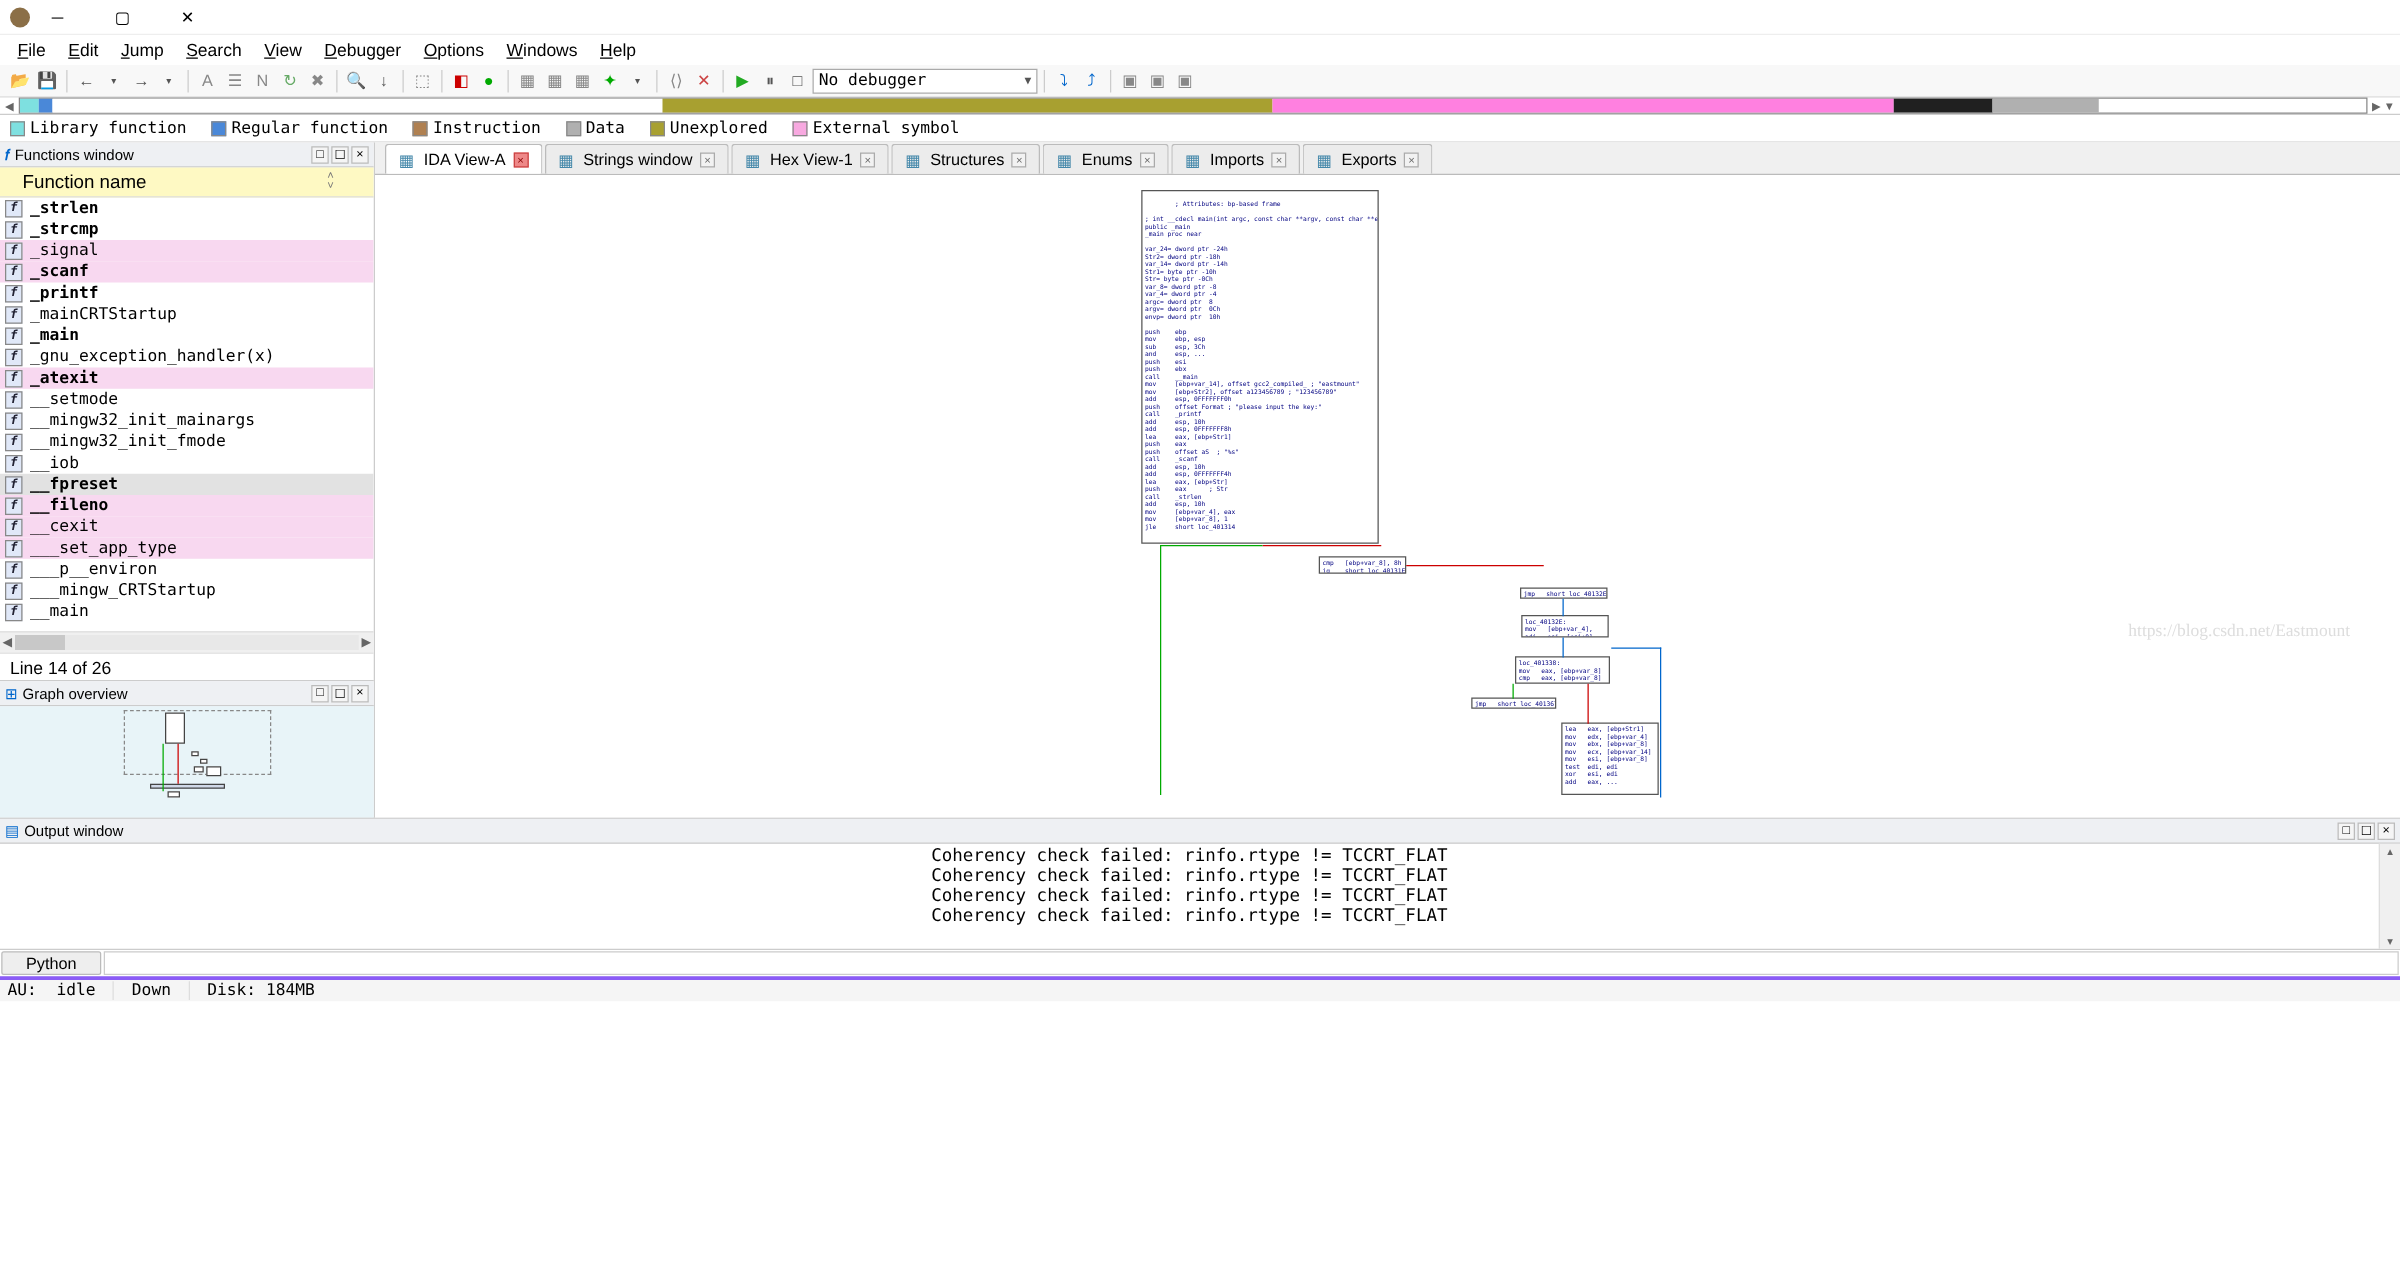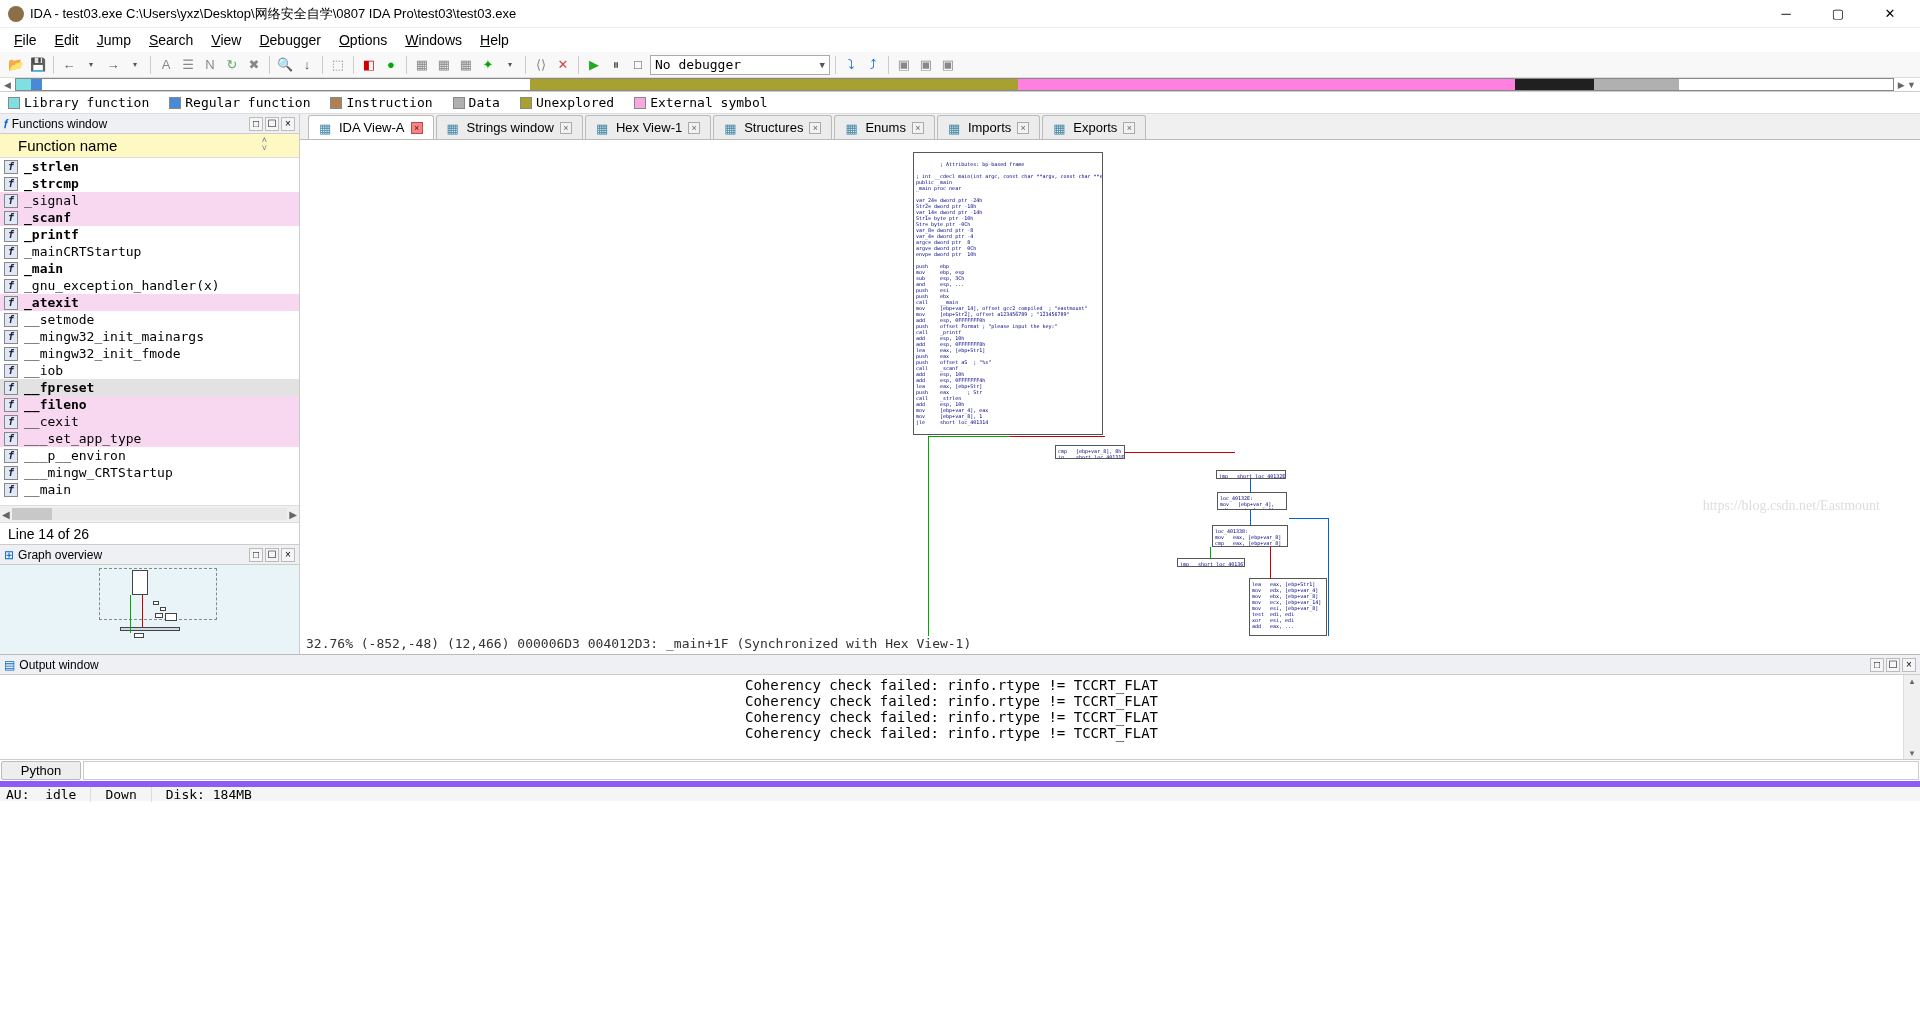--- a/index.html
+++ b/index.html
@@ -85,33 +85,32 @@
 
 .outwin { height: 105px; border-top: 1px solid #bbb; display: flex; flex-direction: column; }
 .out-body { flex: 1; display: flex; text-align: center; }
 .out-text { flex: 1; font-family: Consolas, monospace; font-size: 14px; padding: 2px 4px; overflow: hidden; white-space: pre; }
 .out-sb { width: 17px; background: #f0f0f0; border-left: 1px solid #ddd; display:flex; flex-direction:column; justify-content:space-between; align-items:center; font-size:9px; color:#666; padding:1px 0;}
 .py-input { height: 22px; display: flex; border-top: 1px solid #ccc; }
 .py-label { width: 80px; background: #eee; border: 1px solid #bbb; border-radius: 2px; margin: 1px; display: flex; align-items: center; justify-content: center; font-size: 13px;}
 .py-field { flex: 1; border: 1px solid #ccc; margin: 1px; background: #fff; }
 
 
-.statusbar { height: 20px; border-top: 6px solid #8b5cf6; background: #f5f5f5; display: flex; align-items: center; font-family: Consolas, monospace; font-size: 13px; padding: 0 6px; gap: 14px; }
+.statusbar { height: 20px; border-top: 3px solid #8b5cf6; background: #f5f5f5; display: flex; align-items: center; font-family: Consolas, monospace; font-size: 13px; padding: 0 6px; gap: 14px; }
 .statusbar .cell { border-left: 1px solid #ddd; padding-left: 14px;}
 .statusbar .cell:first-child{ border-left:none; padding-left:0;}
 
 
 .wm { position: absolute; right: 40px; bottom: 140px; color: #ddd; font-size: 14px; font-family: Liberation Serif, serif;}
 </style>
 </head>
 <body>
 
 <div class="titlebar">
   <div class="app-icon"></div>
-  <div class="title">IDA - test03.exe C:\Users\yxz\Desktop\网络安全自学\0807 IDA Pro\test03\test03.exe</div>
   <div class="winbtns">
     <div class="winbtn">─</div>
     <div class="winbtn">▢</div>
     <div class="winbtn">✕</div>
   </div>
 </div>
 
 <div class="menubar" id="menubar">
     <div class="mi"><u>F</u>ile</div>
     <div class="mi"><u>E</u>dit</div>
@@ -459,21 +458,20 @@
       <div class="gline grn" style="left:628px;top:296px;width:82px;height:1px"></div>
       <div class="gline" style="left:825px;top:312px;width:110px;height:1px"></div>
       <div class="gline blu" style="left:950px;top:339px;width:1px;height:14px"></div>
       <div class="gline blu" style="left:950px;top:370px;width:1px;height:16px"></div>
       <div class="gline grn" style="left:910px;top:407px;width:1px;height:12px"></div>
       <div class="gline" style="left:970px;top:407px;width:1px;height:32px"></div>
       <div class="gline blu" style="left:1028px;top:378px;width:1px;height:120px"></div>
       <div class="gline blu" style="left:989px;top:378px;width:40px;height:1px"></div>
 
       <div class="wm">https://blog.csdn.net/Eastmount</div>
-      <div class="gstatus">32.76% (-852,-48) (12,466) 000006D3 004012D3: _main+1F (Synchronized with Hex View-1)</div>
     </div>
   </div>
 </div>
 
 <div class="outwin">
   <div class="phdr">
     <span style="color:#06c;margin-right:4px">▤</span>
     <span>Output window</span>
     <span class="sp"></span>
     <span class="pb">□</span>

